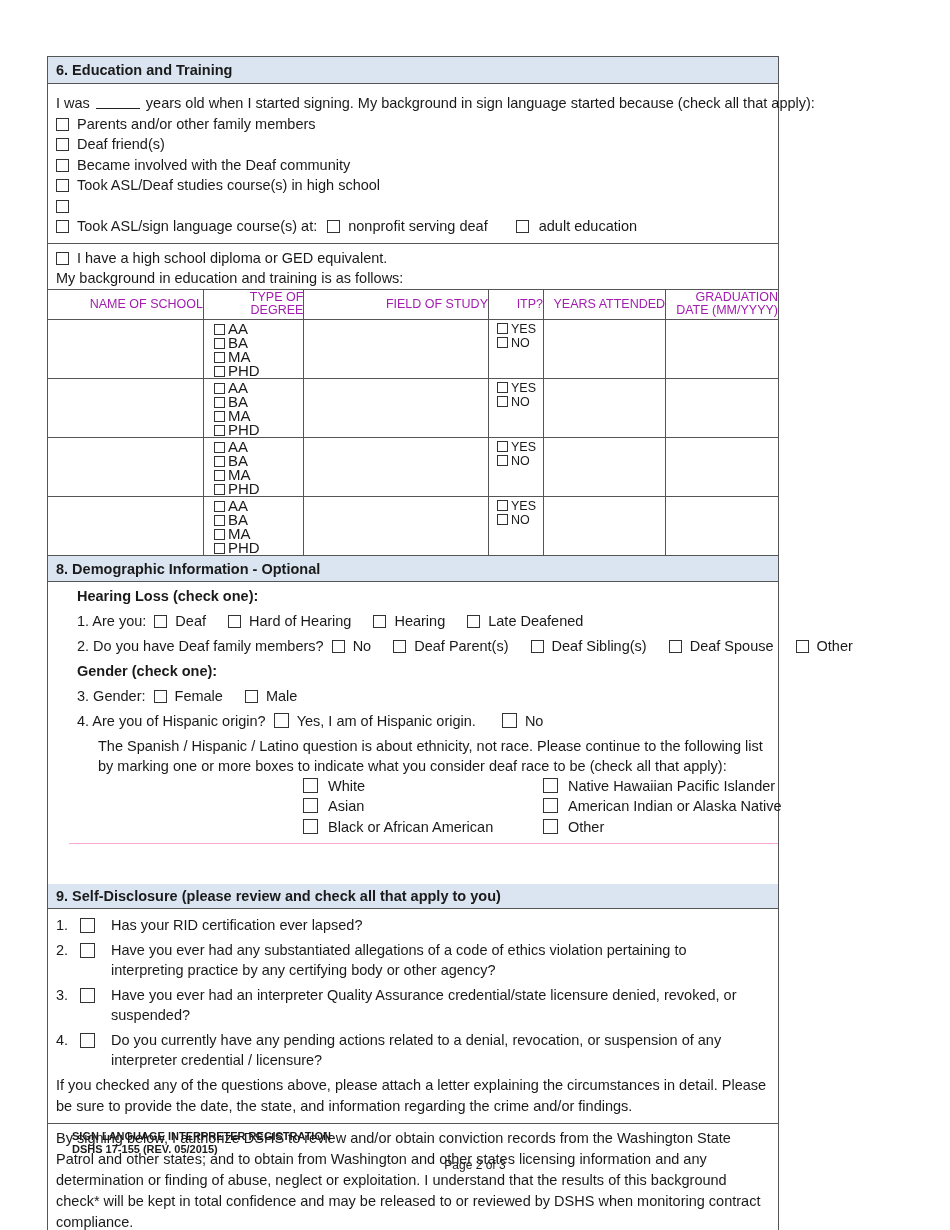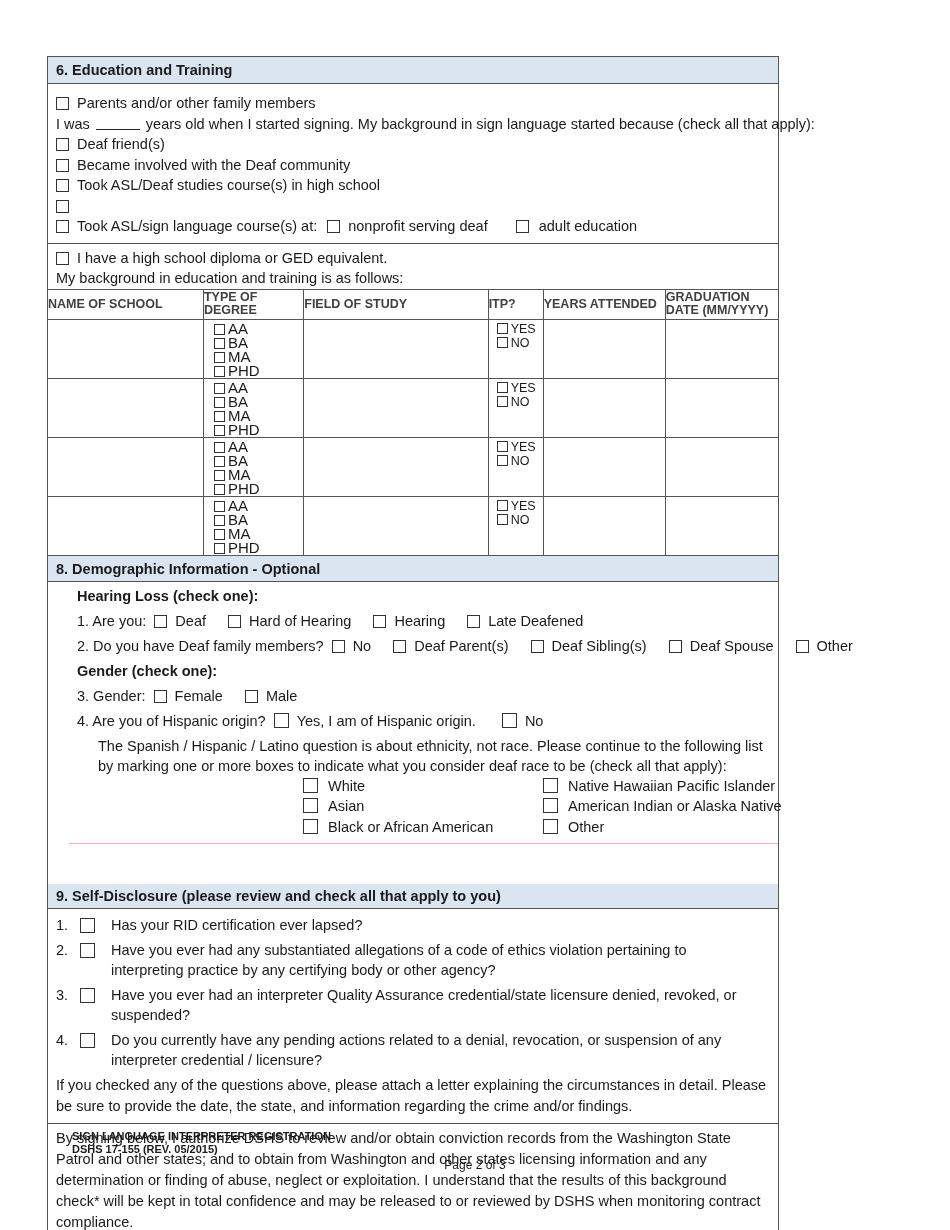--- a/index.html
+++ b/index.html
@@ -9,21 +9,21 @@
   .frame { border: 1px solid #555; }
   .sec-head { background: #dbe5f1; border-bottom: 1px solid #555; height: 27px; line-height: 27px; padding-left: 8px; font-weight: bold; font-size: 14.5px; }
   .block { padding: 6px 8px 6px 8px; border-bottom: 1px solid #555; }
   .line { height: 20.5px; line-height: 20.5px; white-space: nowrap; }
   .cb { display: inline-block; width: 13px; height: 13px; border: 1px solid #333; vertical-align: -2px; margin-right: 8px; background: #fff; }
   .cb.sm { width: 11px; height: 11px; margin-right: 3px; vertical-align: -1px; }
   .blank { display: inline-block; width: 44px; border-bottom: 1.5px solid #222; height: 14px; vertical-align: -1px; margin: 0 6px; }
   .gap { display: inline-block; width: 18px; }
   table.edu { border-collapse: collapse; width: 100%; font-size: 12.5px; }
   table.edu th, table.edu td { border: 1px solid #555; padding: 0; }
-  table.edu th { font-weight: bold; text-align: left; height: 30px; line-height: 13px; color: #404040; }
+  table.edu th { font-weight: normal; text-align: right; height: 30px; line-height: 13px; color: #a21caf; }
   table.edu tr.row td { height: 37px; vertical-align: top; }
   table.edu tr td:first-child, table.edu tr th:first-child { border-left: none; }
   table.edu tr td:last-child, table.edu tr th:last-child { border-right: none; }
   .deg { padding: 2px 0 0 10px; font-size: 15px; line-height: 14px; }
   .deg span.o { display: inline-block; width: 54px; white-space: nowrap; }
   .itp { padding: 2px 0 0 8px; font-size: 12.5px; line-height: 14px; }
   .demo { padding: 2px 8px 6px 8px; border-bottom: 1px solid #f9a8d4; margin-left: 21px; }
   .demo .line { height: 25px; line-height: 25px; }
   .bold { font-weight: bold; }
   .race-note { padding-left: 21px; line-height: 20px; margin-top: 2px; white-space: normal; }
@@ -43,24 +43,24 @@
 </style>
 </head>
 <body>
 
 <div class="page">
   <div class="frame">
 
     <div class="sec-head">6.  Education and Training</div>
 
     <div class="block" style="padding-top:9px;padding-bottom:6px;">
+      <div class="line">
+        <span>I was</span><span class="blank"></span><span>years old when I started signing.  My background in sign language started because (check all that apply):</span>
+      </div>
       <div class="line"><span class="cb"></span><span>Parents and/or other family members</span></div>
-      <div class="line">
-        <span>I was</span><span class="blank"></span><span>years old when I started signing.  My background in sign language started because (check all that apply):</span>
-      </div>
       <div class="line"><span class="cb"></span><span>Deaf friend(s)</span></div>
       <div class="line"><span class="cb"></span><span>Became involved with the Deaf community</span></div>
       <div class="line"><span class="cb"></span><span>Took ASL/Deaf studies course(s) in high school</span></div>
       <div class="line"><span class="cb"></span></div>
       <div class="line">
         <span class="cb"></span><span>Took ASL/sign language course(s) at:</span>
         <span class="cb" style="margin-left:6px"></span><span>nonprofit serving deaf</span><span class="gap"></span><span class="gap" style="width:6px"></span>
         <span class="cb" style="margin-right:10px"></span><span>adult education</span>
       </div>
     </div>

